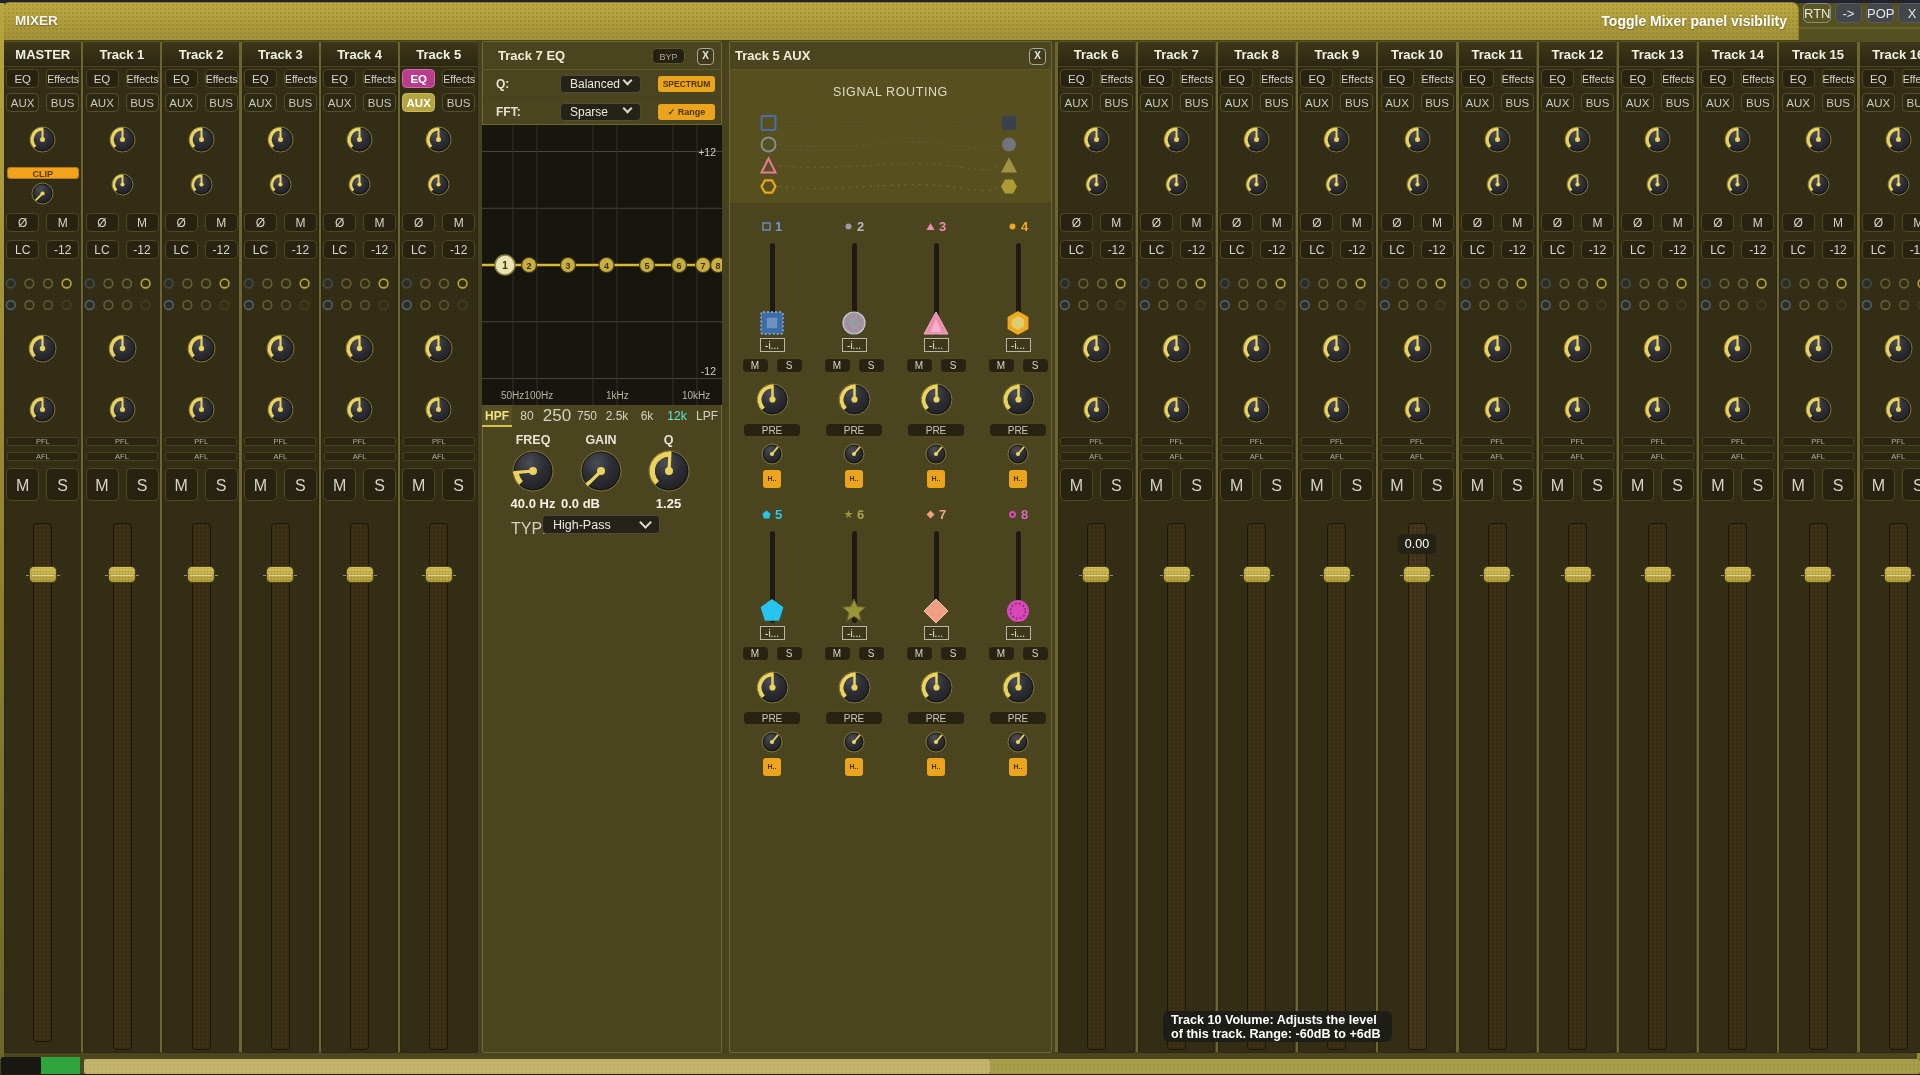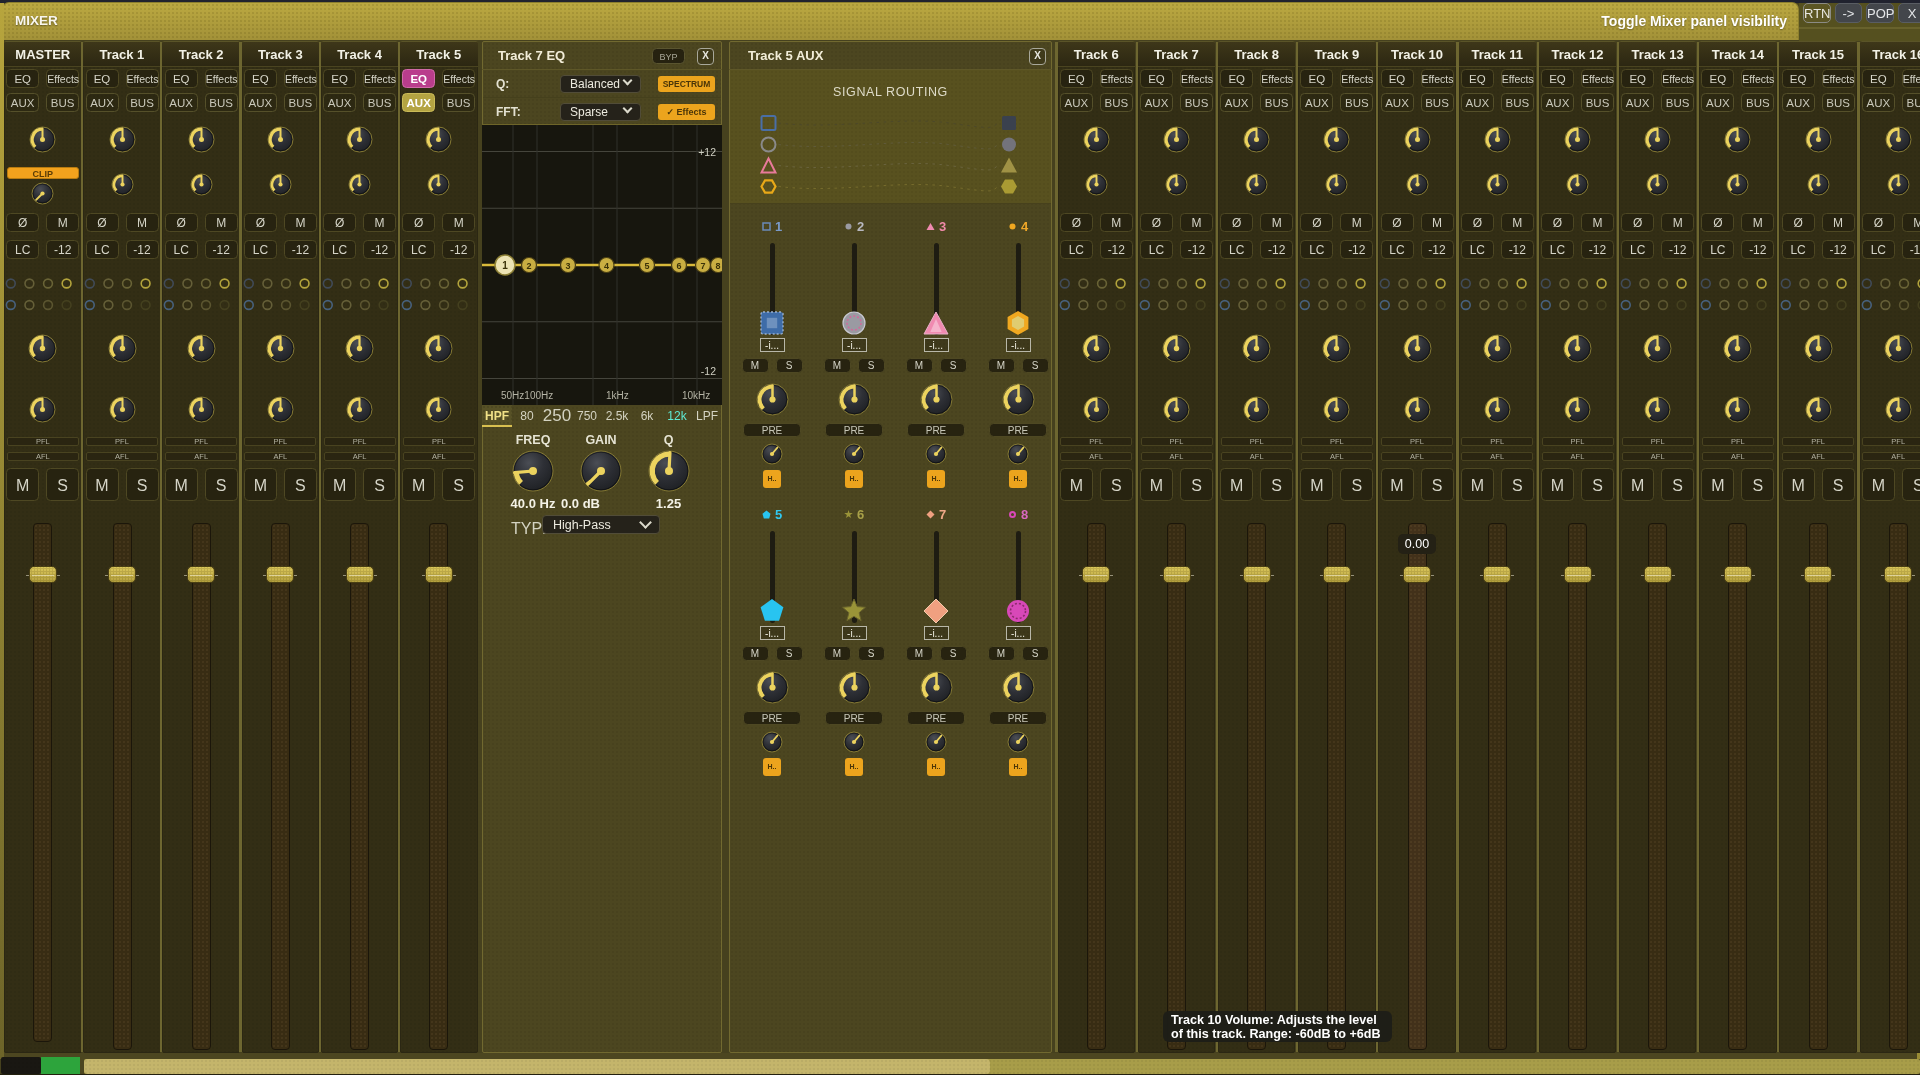--- a/index.html
+++ b/index.html
@@ -618,21 +618,21 @@
   </svg><div class="thin" style="left:1862.2px;top:437.0px;width:72.0px;height:9.0px;font-size:7.5px;line-height:9.0px;line-height:8px;">PFL</div><div class="thin" style="left:1862.2px;top:452.0px;width:72.0px;height:9.0px;font-size:7.5px;line-height:9.0px;line-height:8px;">AFL</div><div class="b" style="left:1861.8px;top:467.5px;width:33.0px;height:33.0px;font-size:16px;line-height:33.0px;">M</div><div class="b" style="left:1901.8px;top:467.5px;width:33.0px;height:33.0px;font-size:16px;line-height:33.0px;">S</div><div class="abs" style="left:1888.8px;top:523px;width:19px;height:527px;background-image:radial-gradient(rgba(255,215,140,.06) 1px,transparent 1.2px);background-size:4px 4px;background-color:#382c13;border:1px solid #1b160a;border-radius:4px"></div><div class="abs" style="left:1881.2px;top:574.5px;width:34px;height:1px;background:rgba(235,230,205,.55)"></div><div class="abs" style="left:1884.2px;top:566px;width:28px;height:17px;background-image:radial-gradient(rgba(60,45,0,.14) 1px,transparent 1.2px),linear-gradient(#dcc85c,#b5a13e);background-size:3px 3px,100% 100%;border:1.5px solid #4a3f14;border-radius:5px"></div><div class="abs" style="left:1887.2px;top:574.5px;width:22px;height:1px;background:rgba(240,235,210,.6)"></div>
 <div class="panel dotsub" style="left:482px;width:240px"></div>
 <div class="abs ph" style="left:482px;top:41px;width:240px;padding-left:16px">Track 7 EQ</div>
 <div class="b" style="left:652.0px;top:48.0px;width:33.0px;height:16.0px;font-size:9px;line-height:16.0px;color:#a8a798;background:#262210;border:1px solid #5a5530;">BYP</div>
 <div class="b" style="left:697.0px;top:48.0px;width:17.0px;height:17.0px;font-size:10px;line-height:17.0px;background:rgba(0,0,0,.15);border:1.5px solid #a8a89a;border-radius:4px;color:#e8e8e0;font-weight:bold;line-height:14px;">X</div>
 <div class="abs" style="left:496px;top:77px;color:#e4e2d2;font-size:12px;font-weight:bold">Q:</div>
 <div class="sel" style="left:560px;top:74.5px;width:81px;height:18px;line-height:17px;padding-left:9px">Balanced<span class="cv" style="width:7px;height:7px"></span></div>
 <div class="ob" style="left:658px;top:76px;width:57px;height:16px;font-size:8.5px;line-height:16px">SPECTRUM</div>
 <div class="abs" style="left:496px;top:105px;color:#e4e2d2;font-size:12px;font-weight:bold">FFT:</div>
 <div class="sel" style="left:560px;top:102.5px;width:81px;height:18px;line-height:17px;padding-left:9px">Sparse<span class="cv" style="width:7px;height:7px"></span></div>
-<div class="ob" style="left:658px;top:104px;width:57px;height:16px;font-size:9px;line-height:16px">✓ Effects</div>
+<div class="ob" style="left:658px;top:104px;width:57px;height:16px;font-size:9px;line-height:16px">✓ Range</div>
 <div class="abs" style="left:483px;top:97px;width:238px;height:1px;background:#45401c"></div>
 <div class="abs" style="left:482px;top:123.5px;width:240px;height:1.5px;background:#6e6529"></div>
 <svg class="abs" style="left:482px;top:125px" width="240" height="280">
     <rect x="0" y="0" width="240" height="280" fill="#17160e"></rect>
     <line x1="0" y1="26.5" x2="240" y2="26.5" stroke="#45453c" stroke-width="1"></line>
     <line x1="0" y1="83.25" x2="240" y2="83.25" stroke="#45453c" stroke-width="1"></line>
     <line x1="0" y1="196.75" x2="240" y2="196.75" stroke="#45453c" stroke-width="1"></line>
     <line x1="0" y1="253.5" x2="240" y2="253.5" stroke="#45453c" stroke-width="1"></line>
     <line x1="31" y1="0" x2="31" y2="280" stroke="#30302a" stroke-width="1"></line>
     <line x1="55" y1="0" x2="55" y2="280" stroke="#30302a" stroke-width="1"></line>
@@ -694,21 +694,21 @@
     <path d="M 11.12 34.88 A 16.80 16.80 0 0 1 23.88 6.22" fill="none" stroke="#ecd35e" stroke-width="5.2"></path>
     <line x1="23.0" y1="23.0" x2="23.97" y2="4.53" stroke="#ecd35e" stroke-width="3.2" stroke-linecap="round"></line>
     <circle cx="23.0" cy="23.0" r="4.0" fill="#ecd35e"></circle>
   </svg>
 <div class="abs" style="left:493px;top:496px;width:80px;text-align:center;color:#f4f2e6;font-size:13px;font-weight:bold">40.0 Hz</div>
 <div class="abs" style="left:561px;top:496px;width:80px;text-align:left;color:#f4f2e6;font-size:13px;font-weight:bold">0.0 dB</div>
 <div class="abs" style="left:628.5px;top:496px;width:80px;text-align:center;color:#f4f2e6;font-size:13px;font-weight:bold">1.25</div>
 <div class="abs" style="left:511px;top:520px;color:#d4d3c2;font-size:16px">TYPE</div>
 <div class="sel" style="left:542px;top:515px;width:118px;height:19px;line-height:18px;padding-left:10px;font-size:12.5px">High-Pass<span class="cv"></span></div>
 <div class="panel dotsub" style="left:729px;width:323px"></div>
-<div class="abs ph" style="left:729px;top:41px;width:323px;padding-left:19px">Track 5 AUX</div>
+<div class="abs ph" style="left:729px;top:41px;width:323px;padding-left:6px">Track 5 AUX</div>
 <div class="b" style="left:1029.0px;top:48.0px;width:17.0px;height:17.0px;font-size:10px;line-height:17.0px;background:rgba(0,0,0,.15);border:1.5px solid #a8a89a;border-radius:4px;color:#e8e8e0;font-weight:bold;line-height:14px;">X</div>
 <div class="abs dotsub" style="left:730px;top:70px;width:321px;height:134px;background-color:#58511f;border-bottom:1px solid #47411c"></div>
 <div class="abs" style="left:729px;top:85px;width:323px;text-align:center;color:#dedbc8;font-size:12.5px;letter-spacing:.6px">SIGNAL ROUTING</div>
 <svg class="abs" style="left:729px;top:110px" width="323" height="92">
     <path d="M 49.5 13 C 109.5 20, 170 6, 220 13 S 260 18, 271 12" fill="none" stroke="#4a462c" stroke-width="1" stroke-dasharray="2.5 4.5" opacity=".8"></path>
     <rect x="32.5" y="6.0" width="14" height="14" rx="1.5" fill="none" stroke="#4a6fa5" stroke-width="2"></rect>
     <rect x="273.0" y="6.0" width="14" height="14" rx="1.5" fill="#3a414e"></rect>
     <path d="M 49.5 34.5 C 109.5 41.5, 170 27.5, 220 34.5 S 260 39.5, 271 33.5" fill="none" stroke="#615d40" stroke-width="1" stroke-dasharray="2.5 4.5" opacity=".8"></path>
     <circle cx="39.5" cy="34.5" r="7.0" fill="none" stroke="#8a8a8a" stroke-width="2"></circle>
     <circle cx="280" cy="34.5" r="7.0" fill="#73737b"></circle>

